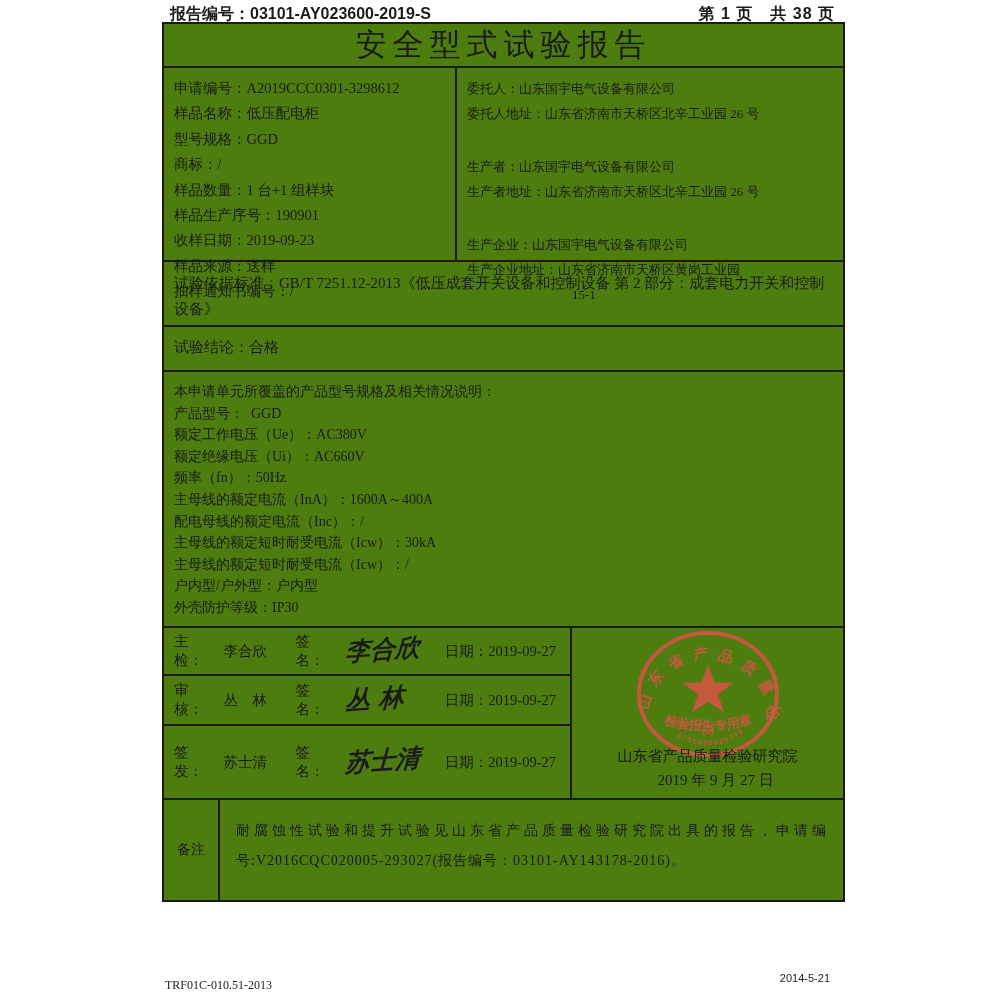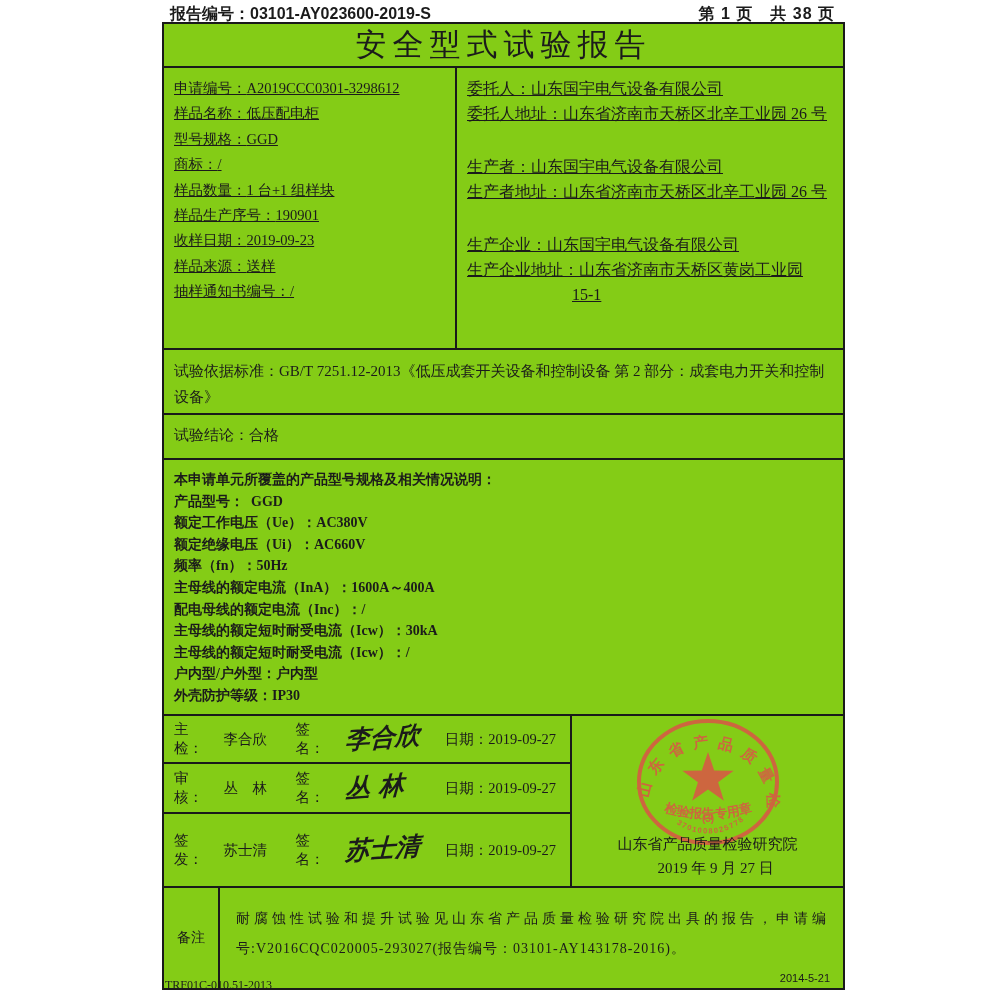--- a/index.html
+++ b/index.html
@@ -8,40 +8,40 @@
   .sheet { position:relative; width:1000px; height:1000px; background:#fff; }
 
   
   .doc-header { position:absolute; left:162px; top:4px; width:683px; display:flex;
     justify-content:space-between; font-family:"Liberation Sans","DejaVu Sans",sans-serif;
     font-weight:bold; font-size:16px; padding:0 10px 0 8px;gap:16px; }
   .doc-header .right { letter-spacing:1px; }
 
   
   .report-table { position:absolute; left:162px; top:22px; width:683px;
-    border:2px solid #1a1a1a; background:#84cc16; }
+    border:2px solid #1a1a1a; background:#4d7c0f; }
   .trow { border-bottom:2px solid #1a1a1a; position:relative; }
   .trow:last-child { border-bottom:none; }
 
   .row-title { height:44px; display:flex; align-items:center; justify-content:center;
     font-size:31px; letter-spacing:6px; font-weight:500; }
 
-  .row-info { height:282px; display:flex;text-decoration:underline; }
+  .row-info { height:194px; display:flex; }
   .cell-info-left { width:293px; border-right:2px solid #1a1a1a; padding:8px 4px 0 10px;
     font-size:14.5px; }
   .cell-info-left .line { line-height:25.4px; white-space:nowrap; }
-  .cell-info-right { flex:1; padding:8px 6px 0 10px; font-size:16px; }
+  .cell-info-right { flex:1; padding:8px 6px 0 10px; font-size:13px; }
   .cell-info-right .line { line-height:25px; }
   .group + .group { margin-top:28px; }
   .line-cont { padding-left:105px; }
 
   .row-standard { height:65px; padding:8px 12px 0 10px; font-size:15px; line-height:26px; }
   .row-conclusion { height:45px; padding:11px 10px 0 10px; font-size:15px; }
 
-  .row-specs { height:256px; padding:9px 10px 0 10px; font-size:14px;font-weight:bold; }
+  .row-specs { height:256px; padding:9px 10px 0 10px; font-size:14px; }
   .row-specs .line { line-height:21.6px; white-space:nowrap; }
 
   .row-sign { height:172px; display:flex; }
   .sign-left { width:408px; border-right:2px solid #1a1a1a; display:flex; flex-direction:column; }
   .sig-row { display:flex; align-items:center; padding:0 10px 0 10px; font-size:14.5px;
     border-bottom:2px solid #1a1a1a; flex:0 0 48px;justify-content:space-between; }
   .sig-row:nth-child(2) { flex:0 0 50px; }
   .sig-row:last-child { border-bottom:none; flex:1; }
   .sig-name { display:inline-block; min-width:64px; margin-left:6px; }
   .sig-label { margin-left:8px; }

